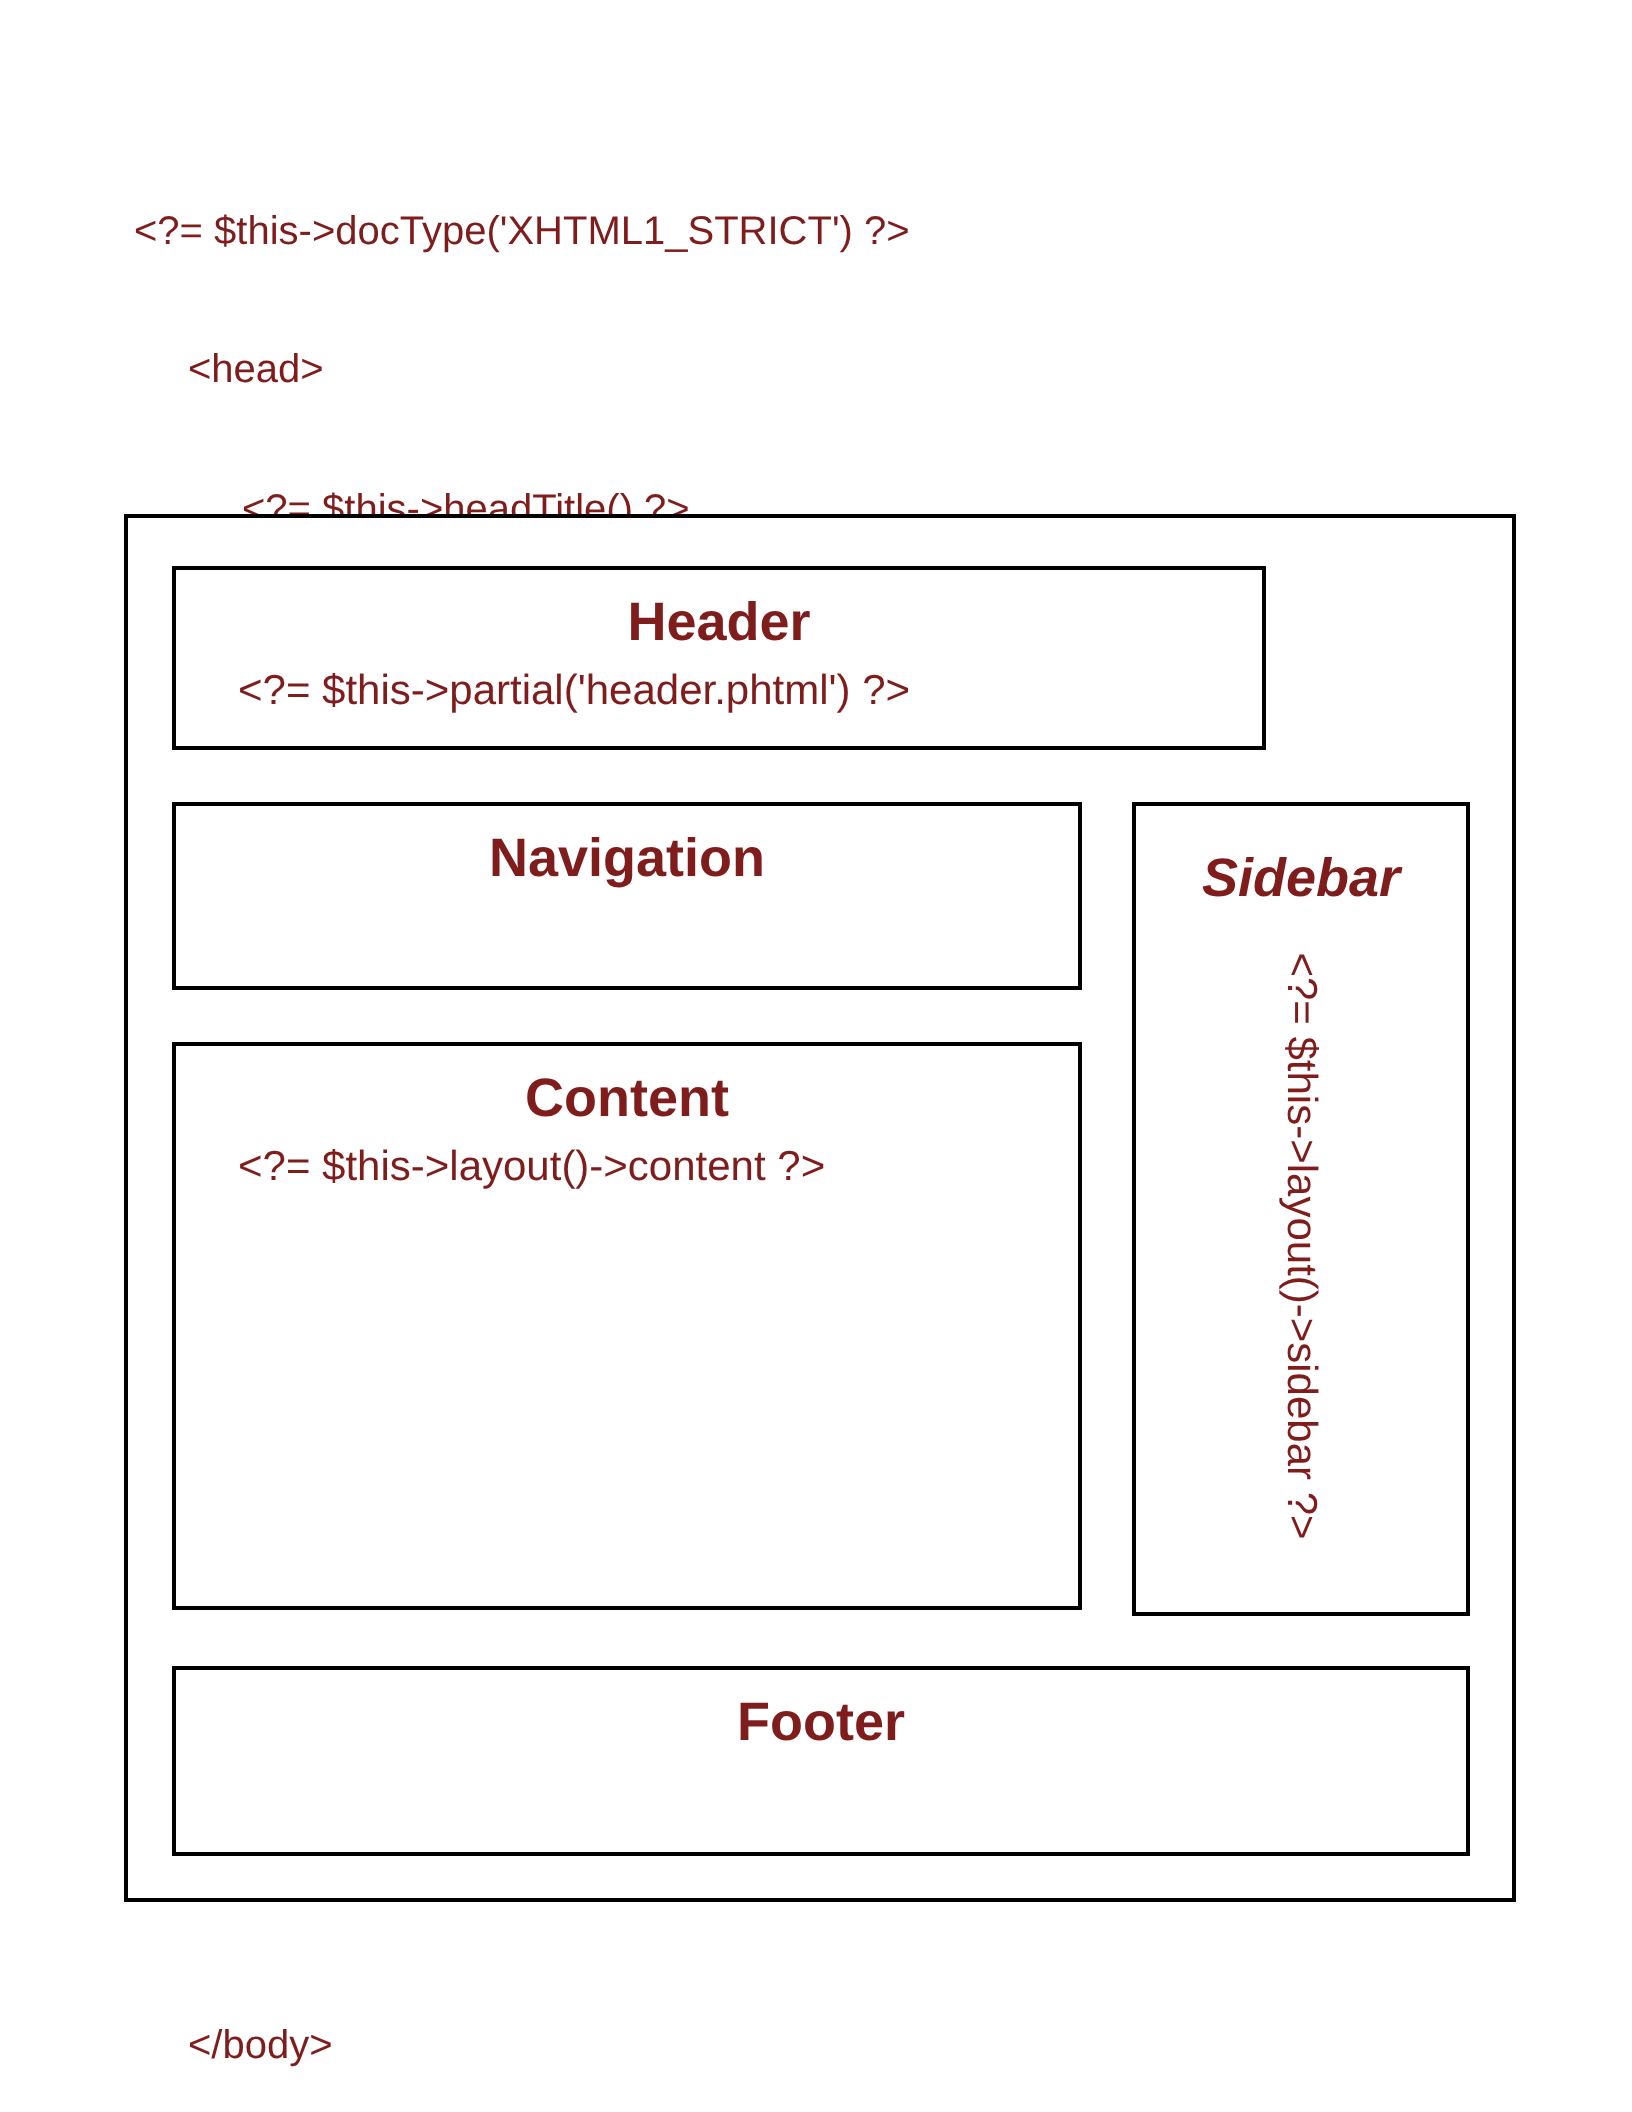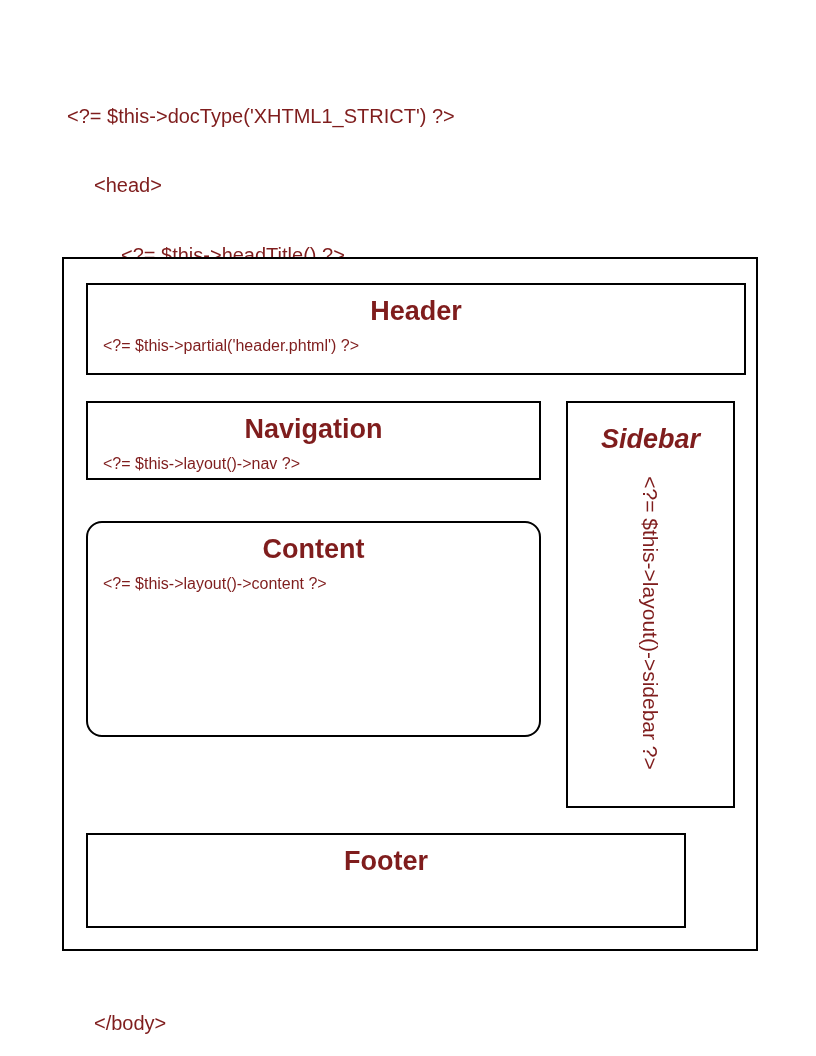--- a/index.html
+++ b/index.html
@@ -34,38 +34,38 @@
     border: 2px solid #000000;
     background: #ffffff;
   }
 
   
   .layout-box {
     position: absolute;
     border: 2px solid #000000;
     background: #ffffff;
   }
-  #box-header     { left: 22px;  top: 24px;  width: 660px; height: 92px;  }
-  #box-navigation { left: 22px;  top: 142px; width: 455px; height: 79px;  }
-  #box-content    { left: 22px;  top: 262px; width: 455px; height: 216px; border-radius: 16px; }
+  #box-header     { left: 22px;  top: 24px;  width: 547px; height: 92px;  }
+  #box-navigation { left: 22px;  top: 142px; width: 455px; height: 94px;  }
+  #box-content    { left: 22px;  top: 262px; width: 455px; height: 284px; }
   #box-sidebar    { left: 502px; top: 142px; width: 169px; height: 407px; }
-  #box-footer     { left: 22px;  top: 574px; width: 600px; height: 95px;  }
+  #box-footer     { left: 22px;  top: 574px; width: 649px; height: 95px;  }
 
   .box-title {
     margin-top: 11px;
     font-size: 27px;
     line-height: 31px;
     font-weight: bold;
     text-align: center;
     white-space: nowrap;
   }
   .box-code {
     margin-top: 6px;
-    padding-left: 15px;
-    font-size: 16px;
+    padding-left: 31px;
+    font-size: 21px;
     line-height: 25px;
     white-space: nowrap;
   }
   #box-sidebar .box-title { margin-top: 21px; font-style: italic; }
 
   
   .sidebar-rotated {
     position: absolute;
     left: -88px;
     top: 208px;
@@ -95,21 +95,20 @@
 
   <div class="outer-box">
 
     <div id="box-header" class="layout-box">
       <div class="box-title">Header</div>
       <div class="box-code">&lt;?= $this-&gt;partial('header.phtml') ?&gt;</div>
     </div>
 
     <div id="box-navigation" class="layout-box">
       <div class="box-title">Navigation</div>
-      <div class="box-code">&lt;?= $this-&gt;layout()-&gt;nav ?&gt;</div>
     </div>
 
     <div id="box-content" class="layout-box">
       <div class="box-title">Content</div>
       <div class="box-code">&lt;?= $this-&gt;layout()-&gt;content ?&gt;</div>
     </div>
 
     <div id="box-sidebar" class="layout-box">
       <div class="box-title">Sidebar</div>
       <div class="sidebar-rotated">&lt;?= $this-&gt;layout()-&gt;sidebar ?&gt;</div>

